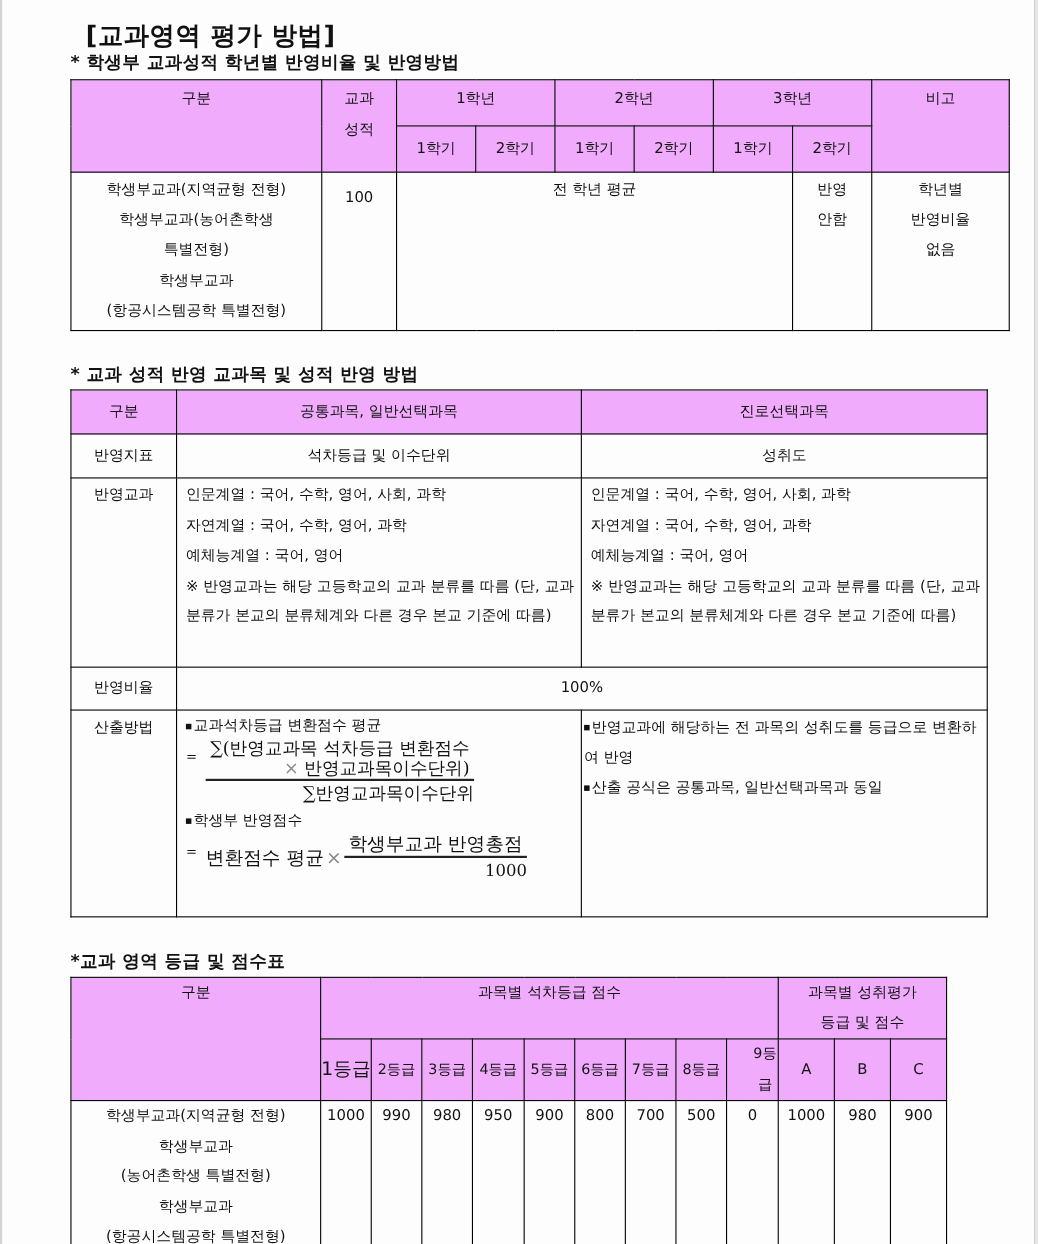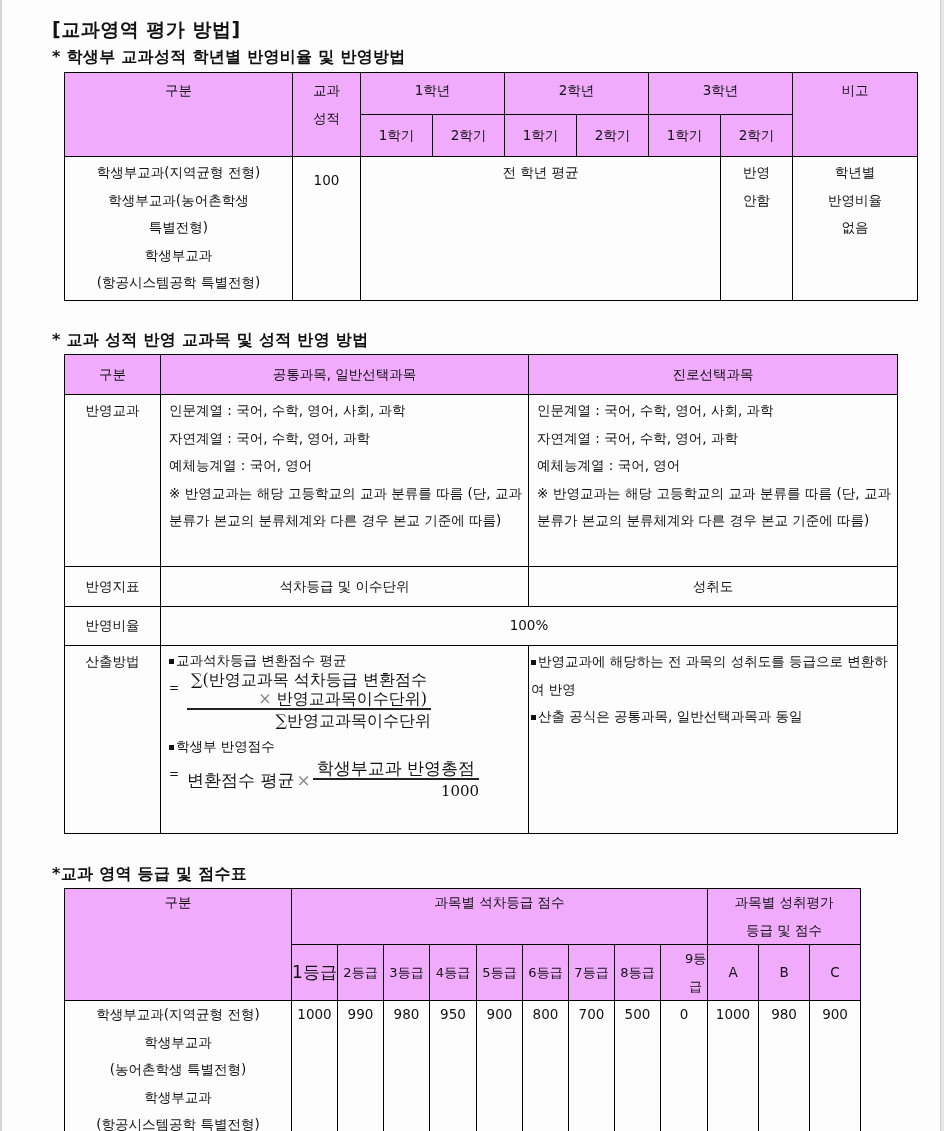--- a/index.html
+++ b/index.html
@@ -1,21 +1,21 @@
 <!DOCTYPE html>
 <html><head>
 <meta charset="utf-8">
 <style>
   html,body{margin:0;padding:0;}
   body{width:944px;height:1131px;background:#fdfdfd;position:relative;overflow:hidden;
        font-family:"DejaVu Sans","Liberation Sans",sans-serif;color:#111;}
   .left-edge{position:absolute;left:0;top:0;width:2px;height:1131px;background:#d4d4d4;}
   .right-edge{position:absolute;left:940px;top:0;width:4px;height:1131px;background:#e6e6e6;border-left:1px solid #d0d0d0;}
-  .h1{position:absolute;left:52px;top:17px;font-size:19px;font-weight:bold;letter-spacing:0.5px;}
-  .h2{position:absolute;left:52px;font-size:16px;font-weight:bold;letter-spacing:0.3px;}
+  .h1{position:absolute;left:78px;top:17px;font-size:23px;font-weight:bold;letter-spacing:0.5px;}
+  .h2{position:absolute;left:64px;font-size:16px;font-weight:bold;letter-spacing:0.3px;}
   table{position:absolute;border-collapse:collapse;table-layout:fixed;}
   td{border:1.5px solid #000;font-size:13.5px;vertical-align:top;text-align:center;padding:0;line-height:27.5px;}
   td.hd{background:#f0abfc;}
   td.l{text-align:left;padding-left:8px;padding-right:6px;}
   .j{text-align:justify;}
   .formula{font-family:"DejaVu Serif","Liberation Serif",serif;}
   .frac{display:inline-block;vertical-align:middle;text-align:right;}
   .num{display:block;border-bottom:2px solid #222;padding:0 4px;line-height:20px;font-size:16px;}
   .den{display:block;line-height:22px;font-size:16px;}
   .bullet{display:inline-block;width:5px;height:5px;background:#111;vertical-align:middle;margin-right:2px;}
@@ -91,39 +91,39 @@
       <col style="width:96px">
       <col style="width:368px">
       <col style="width:369px">
     </colgroup>
   <tbody>
       <tr style="height:40px;">
     <td class="hd" style="vertical-align:middle;">구분</td>
     <td class="hd" style="vertical-align:middle;">공통과목, 일반선택과목</td>
     <td class="hd" style="vertical-align:middle;">진로선택과목</td>
   </tr>
+  <tr style="height:40px;">
+    <td style="vertical-align:middle;">반영지표</td>
+    <td style="vertical-align:middle;">석차등급 및 이수단위</td>
+    <td style="vertical-align:middle;">성취도</td>
+  </tr>
   <tr style="height:172px;">
     <td style="padding-top:2px;">반영교과</td>
     <td class="l" style="padding-top:2px;">
       <div>인문계열 : 국어, 수학, 영어, 사회, 과학</div>
       <div>자연계열 : 국어, 수학, 영어, 과학</div>
       <div>예체능계열 : 국어, 영어</div>
       <div class="j">※ 반영교과는 해당 고등학교의 교과 분류를 따름 (단, 교과 분류가 본교의 분류체계와 다른 경우 본교 기준에 따름)</div>
     </td>
     <td class="l" style="padding-top:2px;">
       <div>인문계열 : 국어, 수학, 영어, 사회, 과학</div>
       <div>자연계열 : 국어, 수학, 영어, 과학</div>
       <div>예체능계열 : 국어, 영어</div>
       <div class="j">※ 반영교과는 해당 고등학교의 교과 분류를 따름 (단, 교과 분류가 본교의 분류체계와 다른 경우 본교 기준에 따름)</div>
     </td>
-  </tr>
-  <tr style="height:40px;">
-    <td style="vertical-align:middle;">반영지표</td>
-    <td style="vertical-align:middle;">석차등급 및 이수단위</td>
-    <td style="vertical-align:middle;">성취도</td>
   </tr>
   <tr style="height:39px;">
     <td style="vertical-align:middle;">반영비율</td>
     <td colspan="2" style="vertical-align:middle;">100%</td>
   </tr>
   <tr style="height:188px;">
     <td style="padding-top:2px;">산출방법</td>
     <td class="l" style="padding-top:2px;line-height:24px;padding-left:8px;">
       <div><span class="bullet"></span><span>교과석차등급 변환점수 평균</span></div>
       <div class="formula" style="display:flex;align-items:center;margin-top:-2px;">

